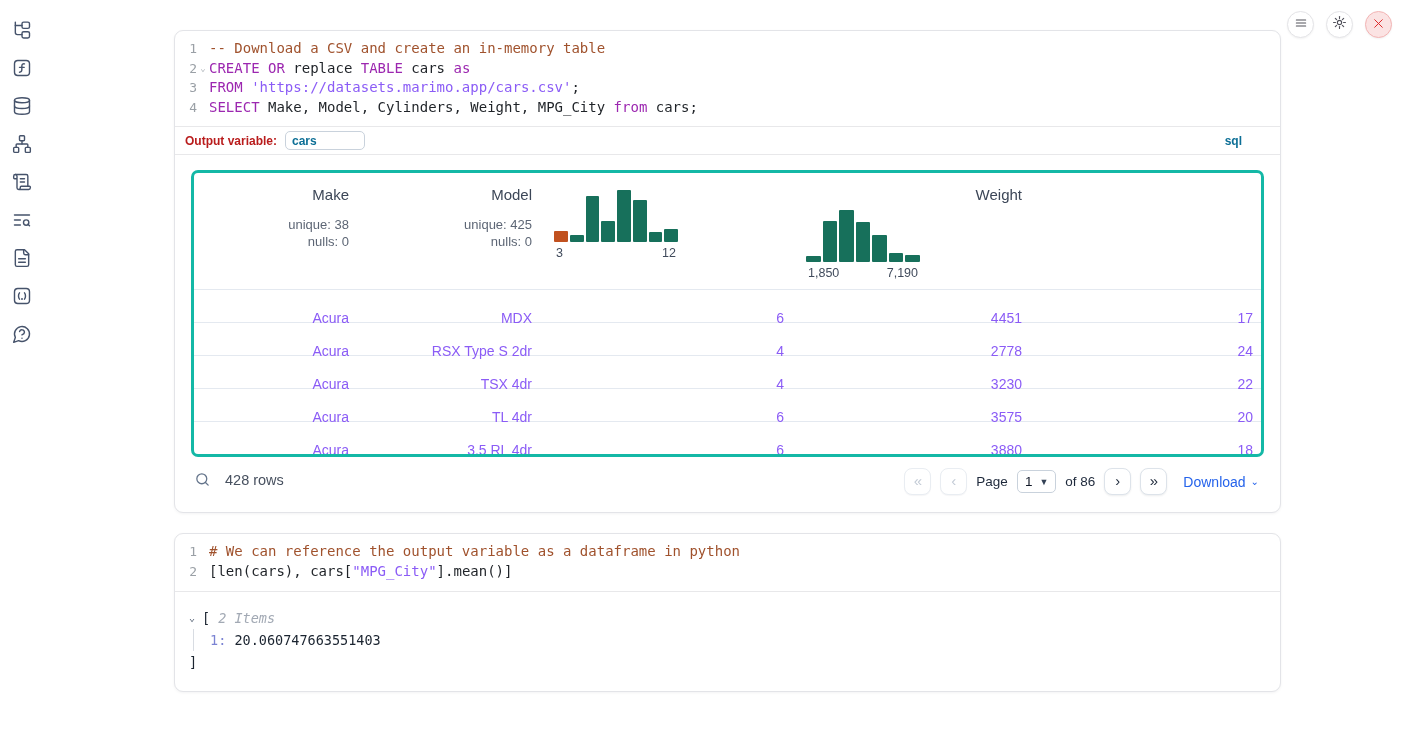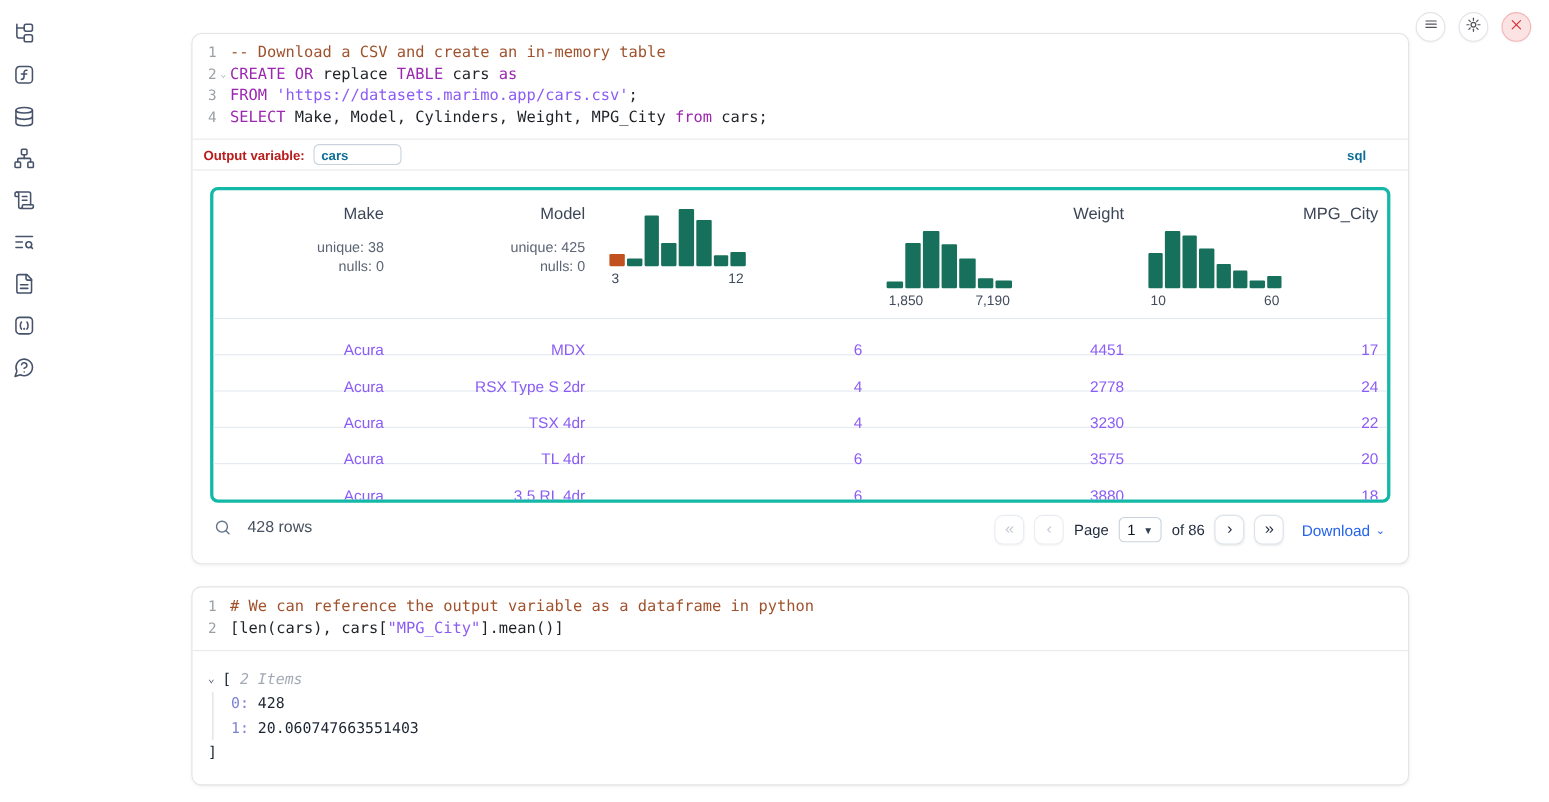--- a/index.html
+++ b/index.html
@@ -289,39 +289,20 @@
                   <div class="hist-bar" style="height: 27px; background: rgb(23, 112, 91);"></div>
                   <div class="hist-bar" style="height: 9px; background: rgb(23, 112, 91);"></div>
                   <div class="hist-bar" style="height: 7px; background: rgb(23, 112, 91);"></div>
                 </div>
                 <div class="hist-labels">
                   <span>1,850</span>
                   <span>7,190</span>
                 </div>
               </div>
             </div>
-            <div class="th">
-              <div class="th-title">MPG_City</div>
-              <div class="hist" style="width: 121px;">
-                <div class="hist-bars">
-                  <div class="hist-bar" style="height: 32px; background: rgb(23, 112, 91);"></div>
-                  <div class="hist-bar" style="height: 52px; background: rgb(23, 112, 91);"></div>
-                  <div class="hist-bar" style="height: 48px; background: rgb(23, 112, 91);"></div>
-                  <div class="hist-bar" style="height: 36px; background: rgb(23, 112, 91);"></div>
-                  <div class="hist-bar" style="height: 22px; background: rgb(23, 112, 91);"></div>
-                  <div class="hist-bar" style="height: 16px; background: rgb(23, 112, 91);"></div>
-                  <div class="hist-bar" style="height: 7px; background: rgb(23, 112, 91);"></div>
-                  <div class="hist-bar" style="height: 11px; background: rgb(23, 112, 91);"></div>
-                </div>
-                <div class="hist-labels">
-                  <span>10</span>
-                  <span>60</span>
-                </div>
-              </div>
-            </div>
           </div>
         <div id="table-body">
             <div class="t-grid tr">
               <div class="td">Acura</div>
               <div class="td">MDX</div>
               <div class="td">6</div>
               <div class="td">4451</div>
               <div class="td">17</div>
             </div>
             <div class="t-grid tr">
@@ -402,19 +383,18 @@
           <div class="code-text"><span class="tok-plain">[len(cars), cars[</span><span class="tok-str">"MPG_City"</span><span class="tok-plain">].mean()]</span></div>
         </div>
       </div>
     <div class="tree" style="border-top:1px solid #e8e8ea;">
       <div class="tree-head">
         <span class="tree-chevron">⌄</span>
         <span>[</span>
         <span class="tree-items-label">2 Items</span>
       </div>
       <div class="tree-children" id="tree-items">
-          <div><span class="tree-key">0:</span><span> 428</span></div>
           <div><span class="tree-key">1:</span><span> 20.060747663551403</span></div>
         </div>
       <div class="tree-close">]</div>
     </div>
   </div>
 </div>
 
 </body></html>

